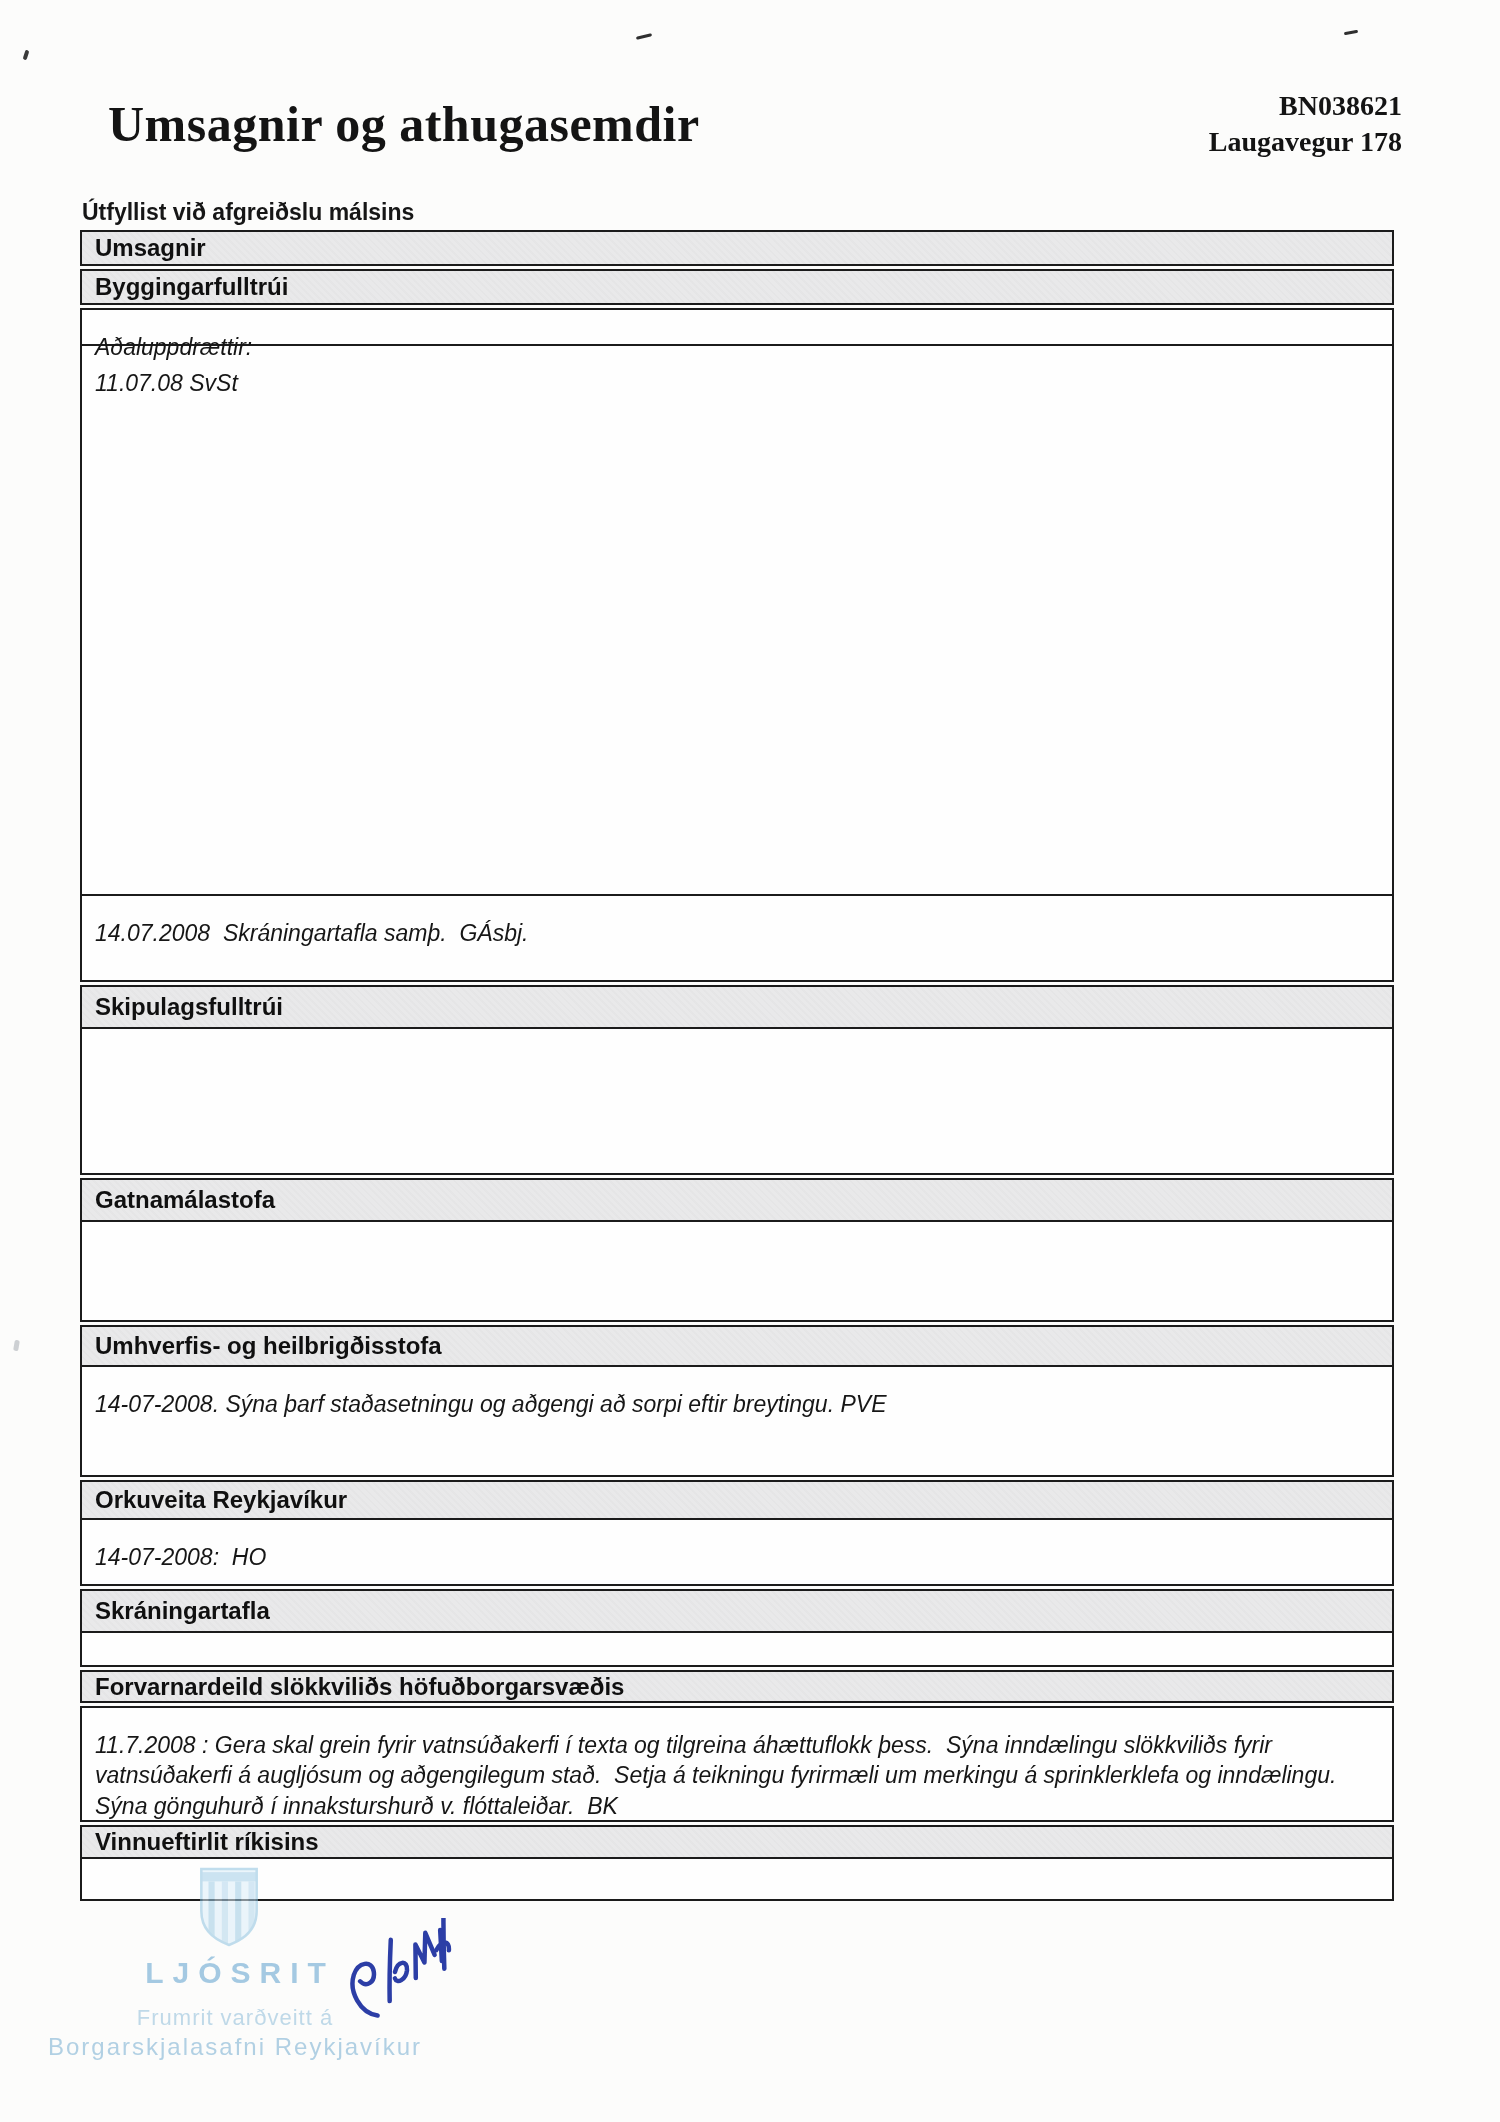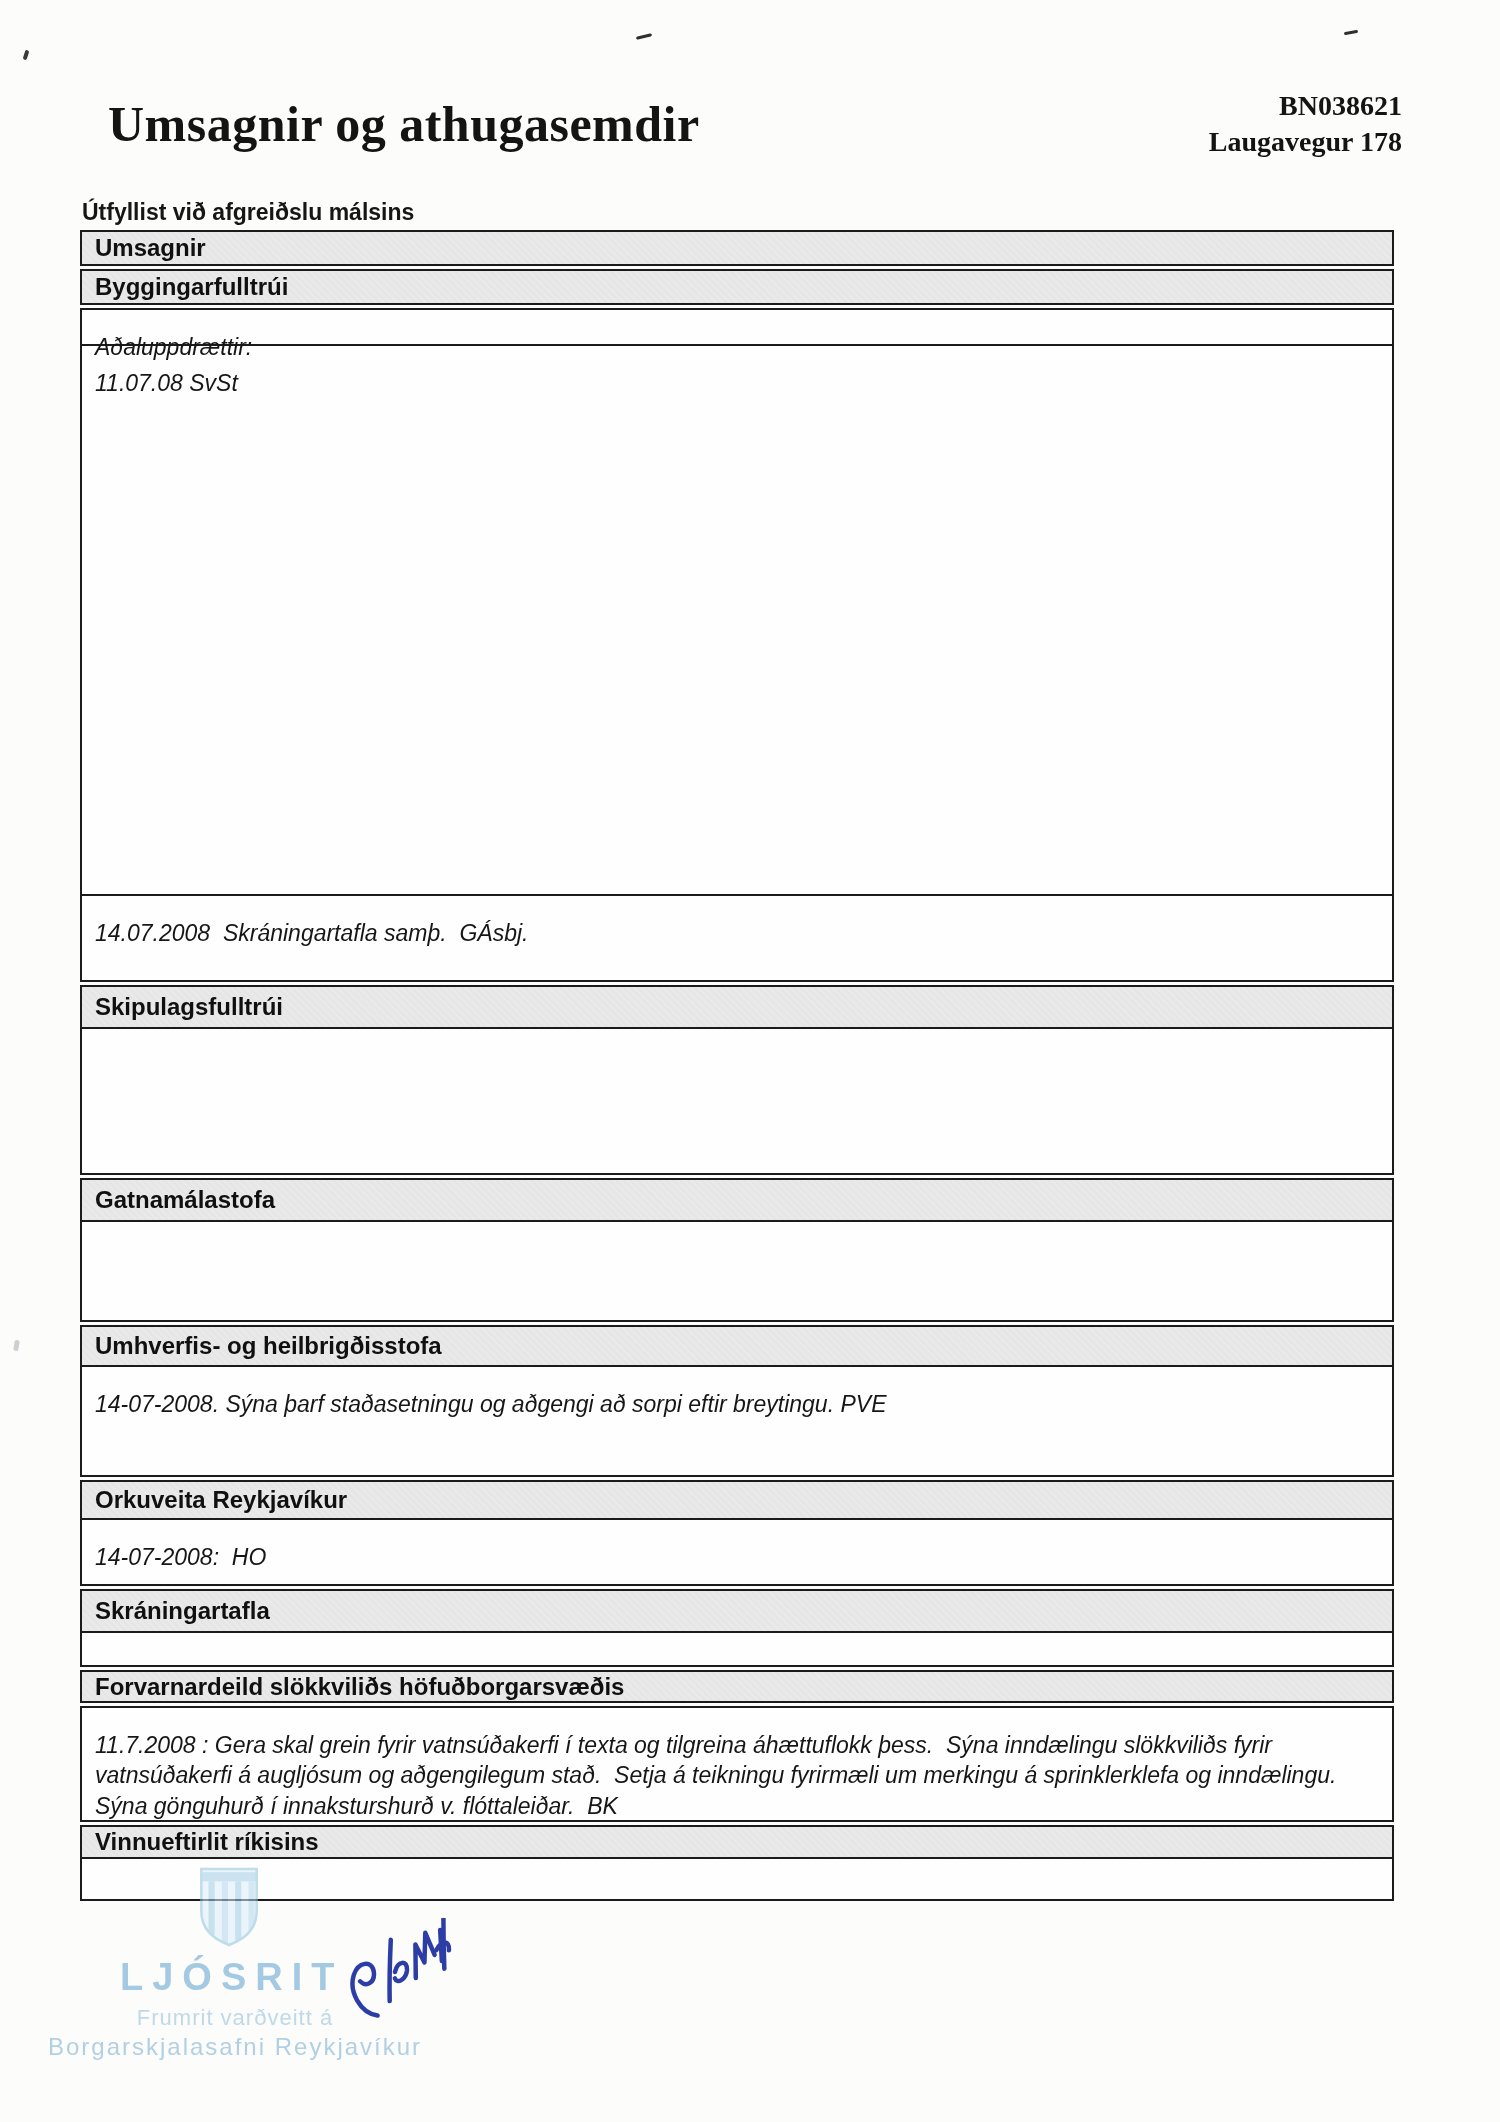--- a/index.html
+++ b/index.html
@@ -52,21 +52,21 @@
   }
   .row.hdr-row{align-items:center;}
   .row.hdr-row .cell{font-weight:bold;font-size:24px;color:#101010;}
   .row.txt-row{align-items:flex-start;}
   .row.txt-row .cell{padding-top:22px;line-height:1.32;font-style:italic;}
   .row.longtxt .cell{padding-right:40px;}
   
   .stamp-crest{position:absolute;left:198px;top:1866px;opacity:0.55;}
   .stamp-line1{
     position:absolute;left:120px;top:1956px;width:240px;
-    font-size:38px;font-weight:bold;
+    text-align:center;font-size:30px;font-weight:bold;
     letter-spacing:9px;color:rgba(118,174,212,0.66);
   }
   .stamp-line2{
     position:absolute;left:85px;top:2005px;width:300px;
     text-align:center;font-size:22px;
     letter-spacing:1px;color:rgba(134,184,215,0.52);
   }
   .stamp-line3{
     position:absolute;left:45px;top:2033px;width:380px;
     text-align:center;font-size:24px;

